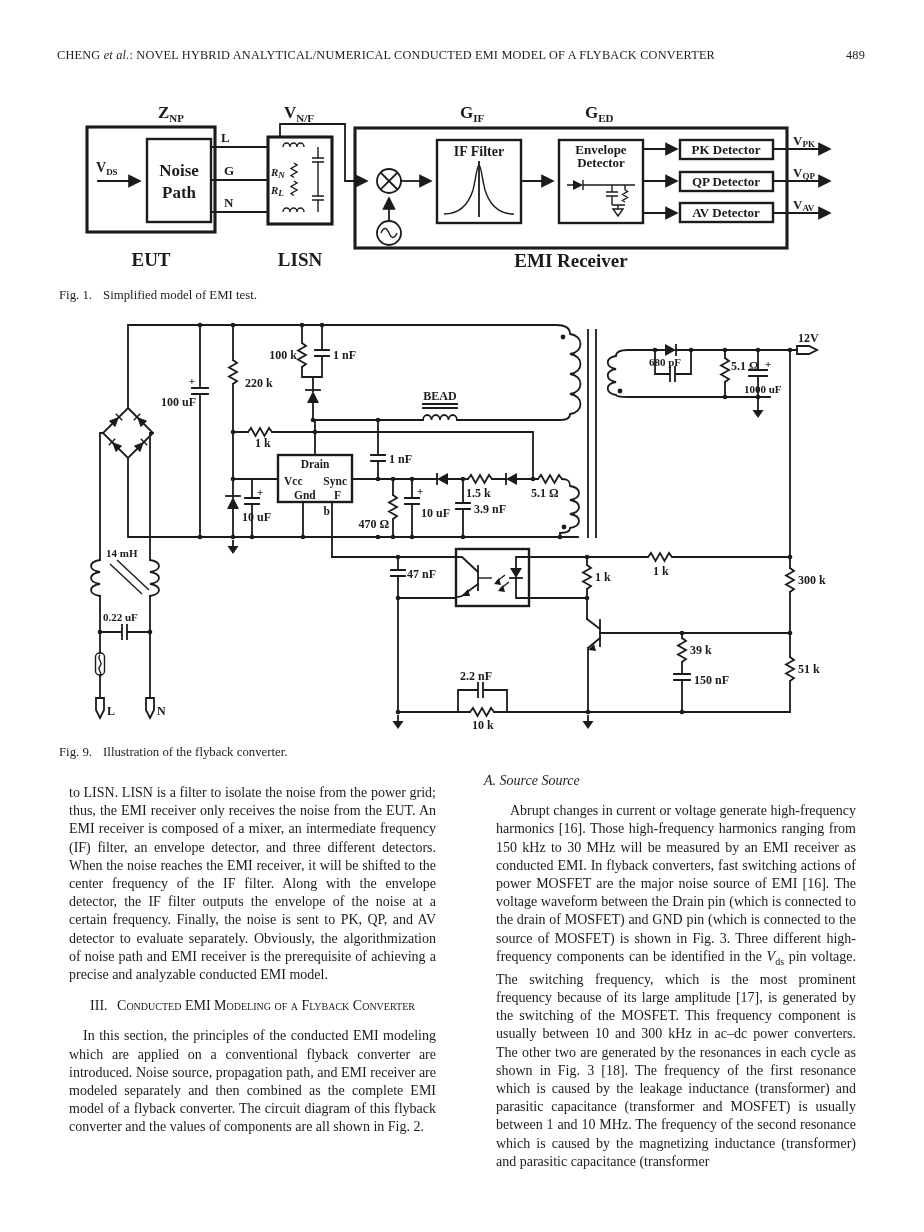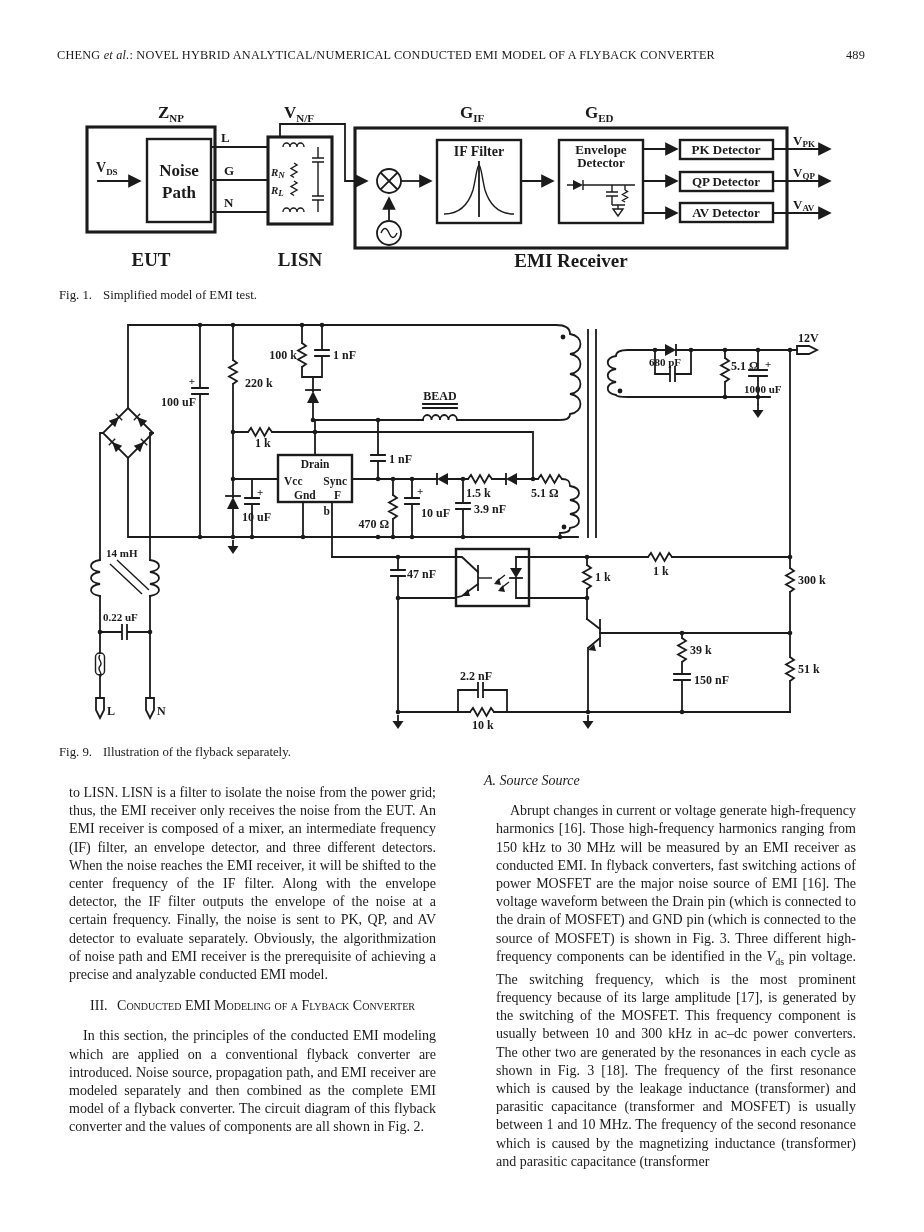--- a/index.html
+++ b/index.html
@@ -442,21 +442,21 @@
         <circle cx="758" cy="350" r="2.3"></circle>
       <circle cx="790" cy="350" r="2.3"></circle>
       <circle cx="725" cy="397" r="2.3"></circle>
         <circle cx="758" cy="397" r="2.3"></circle>
       <circle cx="100" cy="632" r="2.3"></circle>
         <circle cx="150" cy="632" r="2.3"></circle>
     </g>
   </svg>
 
   <div class="cap" style="top:745px">
-    <span>Fig. 9.</span><span class="capgap"></span><span>Illustration of the flyback separately.</span>
+    <span>Fig. 9.</span><span class="capgap"></span><span>Illustration of the flyback converter.</span>
   </div>
 
   <div id="lcol" class="col">
     <p>to LISN. LISN is a filter to isolate the noise from the power grid; thus, the EMI receiver only receives the noise from the EUT. An EMI receiver is composed of a mixer, an intermediate frequency (IF) filter, an envelope detector, and three different detectors. When the noise reaches the EMI receiver, it will be shifted to the center frequency of the IF filter. Along with the envelope detector, the IF filter outputs the envelope of the noise at a certain frequency. Finally, the noise is sent to PK, QP, and AV detector to evaluate separately. Obviously, the algorithmization of noise path and EMI receiver is the prerequisite of achieving a precise and analyzable conducted EMI model.</p>
     <h3 class="sec"><span>III. </span><span class="sc">Conducted EMI Modeling of a Flyback Converter</span></h3>
     <p class="ind">In this section, the principles of the conducted EMI modeling which are applied on a conventional flyback converter are introduced. Noise source, propagation path, and EMI receiver are modeled separately and then combined as the complete EMI model of a flyback converter. The circuit diagram of this flyback converter and the values of components are all shown in Fig. 2.</p>
   </div>
 
   <div id="rcol" class="col">
     <h4 class="ssec">A. Source Source</h4>

